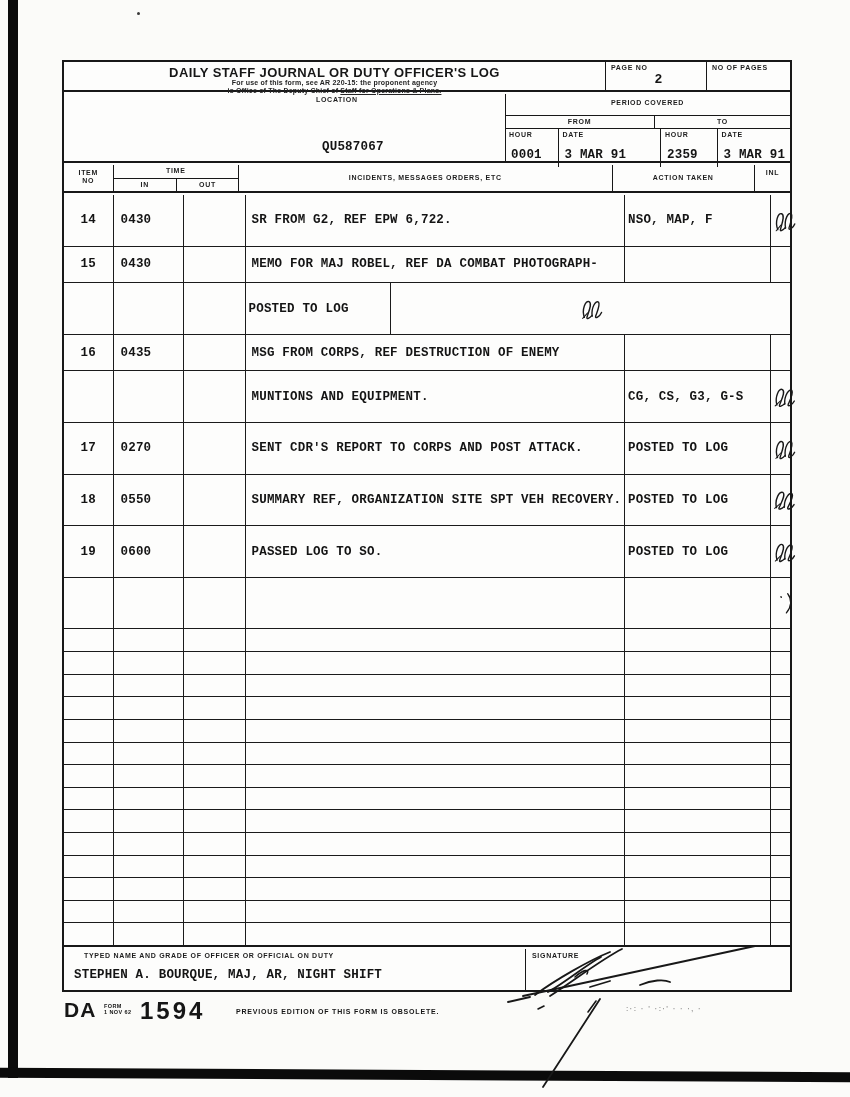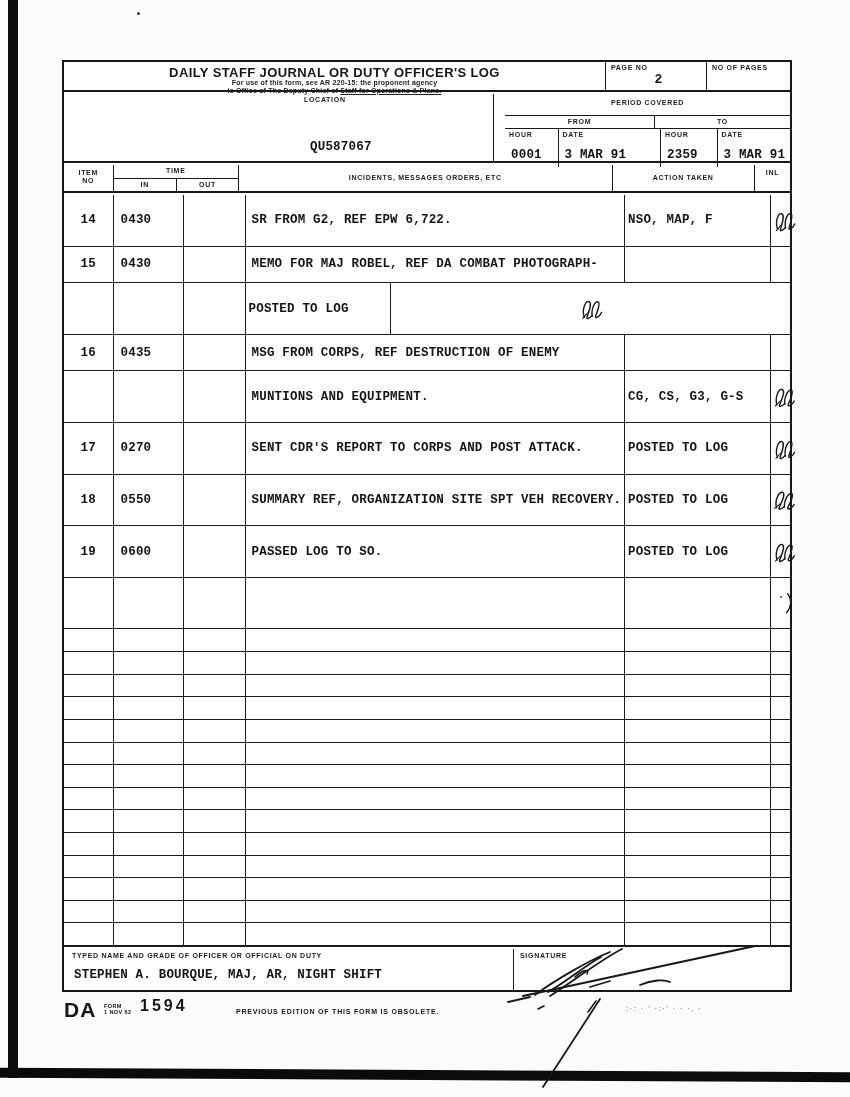--- a/index.html
+++ b/index.html
@@ -28,21 +28,21 @@
   .form-title{font-size:13px;font-weight:bold;letter-spacing:0.4px;line-height:13px;}
   .form-sub{font-size:7px;font-weight:bold;letter-spacing:0.2px;line-height:7.5px;color:#242424;}
   .u{text-decoration:underline;}
   .pageno-cell{flex:0 0 95px;border-right:1.5px solid #181818;padding:2px 0 0 5px;}
   .pages-cell{flex:1 1 auto;padding:2px 0 0 5px;}
   .pageno-val{text-align:center;font-size:13px;margin-top:1px;}
 
   
   .row-b{top:32px;left:0;right:0;height:69px;border-bottom:2px solid #181818;}
   .org-cell{left:0;top:0;bottom:0;width:246px;border-right:1.5px solid #181818;padding:2px 0 0 4px;}
-  .loc-cell{left:236px;top:0;bottom:0;width:193.5px;border-right:1.5px solid #181818;padding:2px 0 0 4px;}
+  .loc-cell{left:248px;top:0;bottom:0;width:193.5px;border-right:1.5px solid #181818;padding:2px 0 0 4px;}
   .cell-value{position:absolute;left:10px;bottom:7px;}
   .period{left:441px;top:0;right:0;bottom:0;}
   .period-label{height:16px;border-bottom:1.5px solid #181818;text-align:center;padding-top:5px;}
   .fromto{display:flex;height:12px;border-bottom:1.5px solid #181818;}
   .fromto div{text-align:center;padding-top:2px;}
   .ft-from{flex:0 0 149px;border-right:1.5px solid #181818;}
   .ft-to{flex:1 1 auto;}
   .hourdate{display:flex;height:38px;}
   .hd{padding:2px 0 0 4px;border-right:1.5px solid #181818;position:relative;}
   .hd:last-child{border-right:none;}
@@ -70,29 +70,29 @@
   .td-item{flex:0 0 48.5px;justify-content:center;}
   .td-in{flex:0 0 62.5px;padding-left:7px;}
   .td-out{flex:0 0 60.5px;}
   .td-inc{flex:0 0 372.5px;padding-left:6px;}
   .td-act{flex:0 0 141.5px;padding-left:3px;}
   .td-inl{flex:1 1 auto;border-right:none;justify-content:center;position:relative;}
   .scrawl{width:26px;height:29px;overflow:visible;}
 
   
   .fbox{top:887px;left:0;right:0;height:41px;display:flex;}
-  .typed-cell{flex:0 0 441px;border-right:1.5px solid #181818;padding:3px 0 0 8px;position:relative;}
+  .typed-cell{flex:0 0 441px;border-right:1.5px solid #181818;padding:3px 0 0 20px;position:relative;}
   .sig-cell{flex:1 1 auto;padding:3px 0 0 6px;}
   .typed-cell .cell-value{bottom:8px;}
 
   
   .da-line{position:absolute;left:64px;top:996px;width:740px;height:32px;}
   .da-big{position:absolute;left:0;top:2px;font-size:21px;font-weight:bold;letter-spacing:1px;}
   .da-stack{position:absolute;left:40px;top:7px;font-size:5.5px;font-weight:bold;line-height:6px;letter-spacing:0.4px;}
-  .da-num{position:absolute;left:76px;top:1px;font-size:16px;font-weight:bold;letter-spacing:3px;}
+  .da-num{position:absolute;left:76px;top:1px;font-size:24px;font-weight:bold;letter-spacing:3px;}
   .da-note{position:absolute;left:172px;top:12px;font-size:7px;font-weight:bold;letter-spacing:0.8px;}
   .da-faint{position:absolute;left:562px;top:9px;font-size:7px;font-weight:bold;color:#8a8a8a;letter-spacing:1.5px;opacity:0.85;}
 
   .sig-svg{position:absolute;left:490px;top:925px;width:320px;height:170px;overflow:visible;}
   svg path{fill:none;stroke:#181818;stroke-linecap:round;}
   .defs-hidden{position:absolute;width:0;height:0;overflow:hidden;}
 </style>
 </head>
 <body>
 

